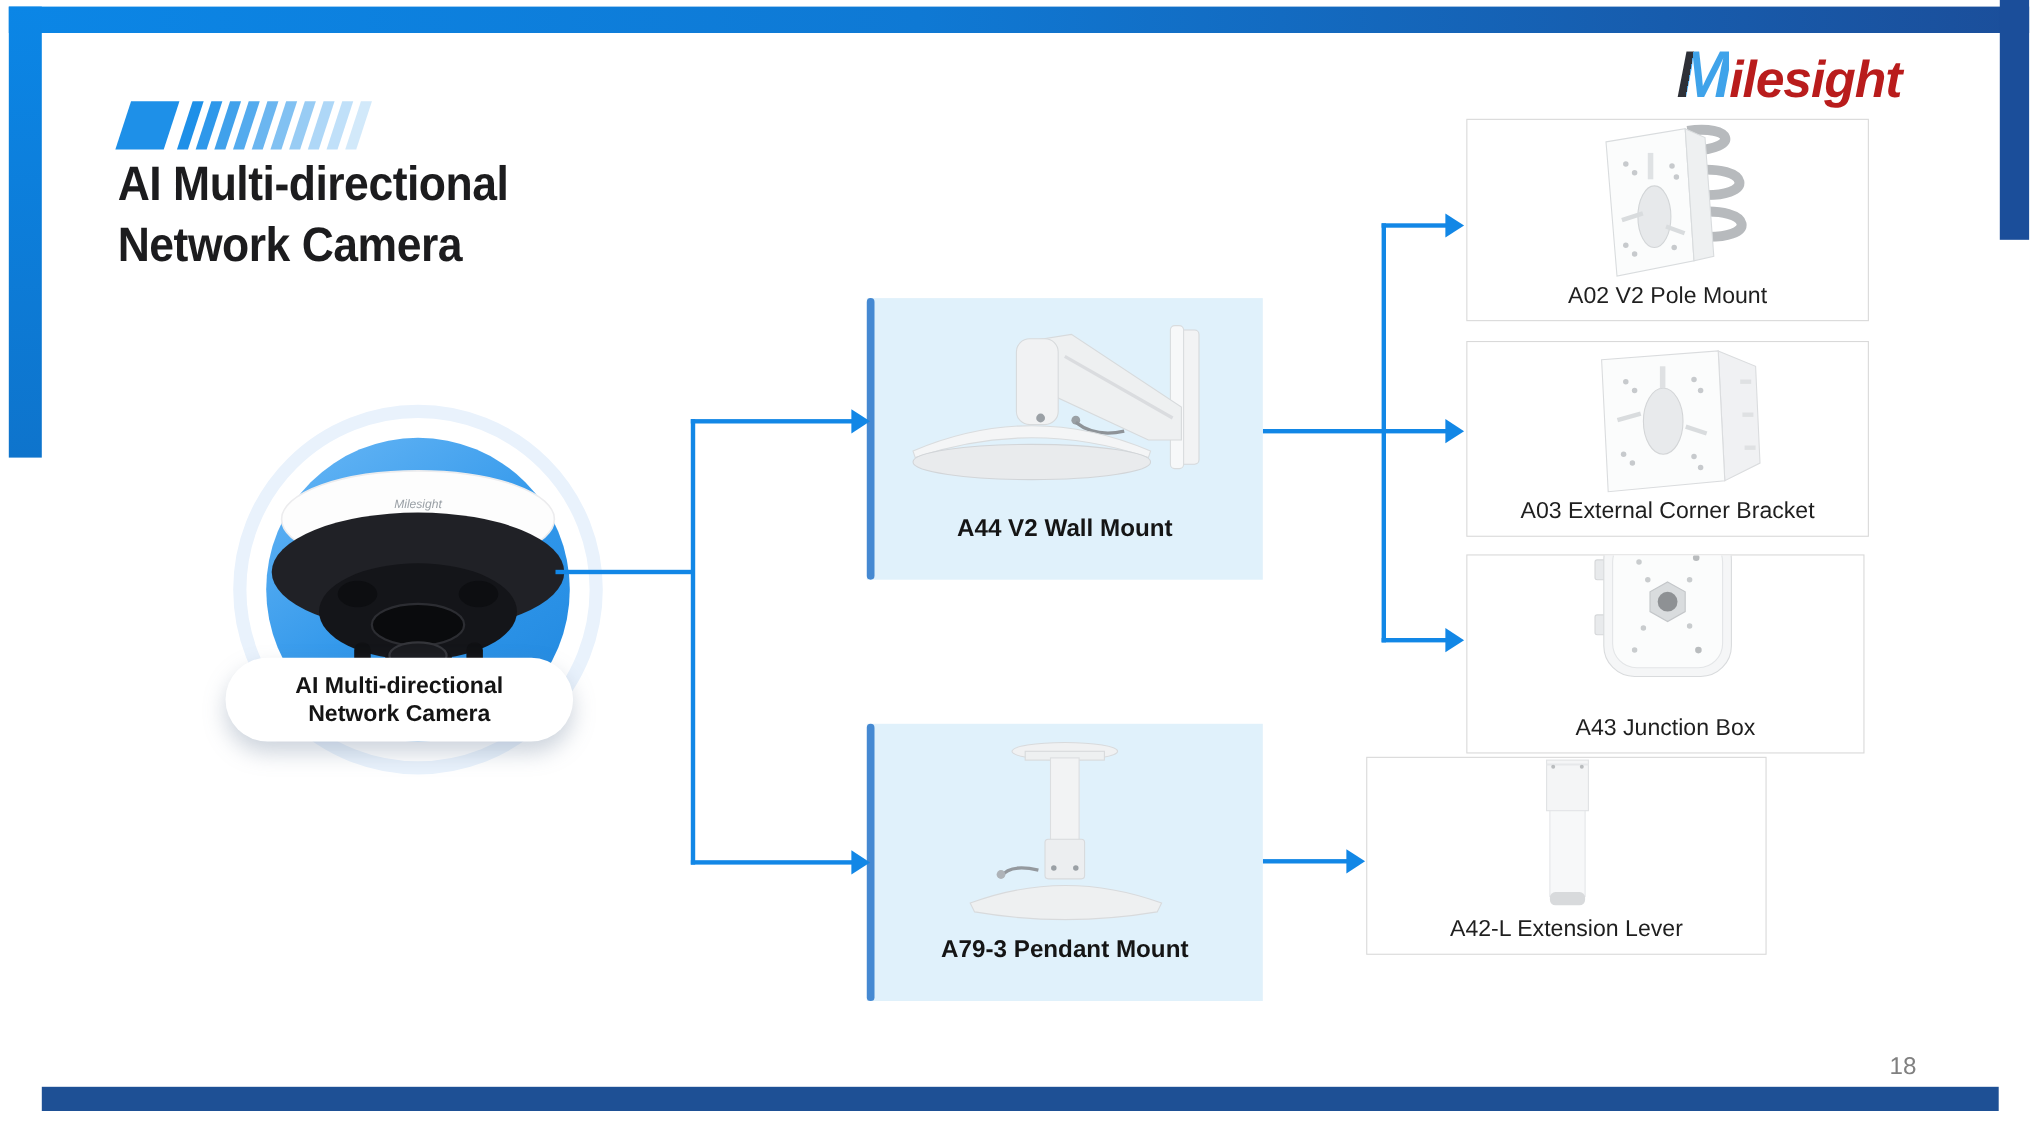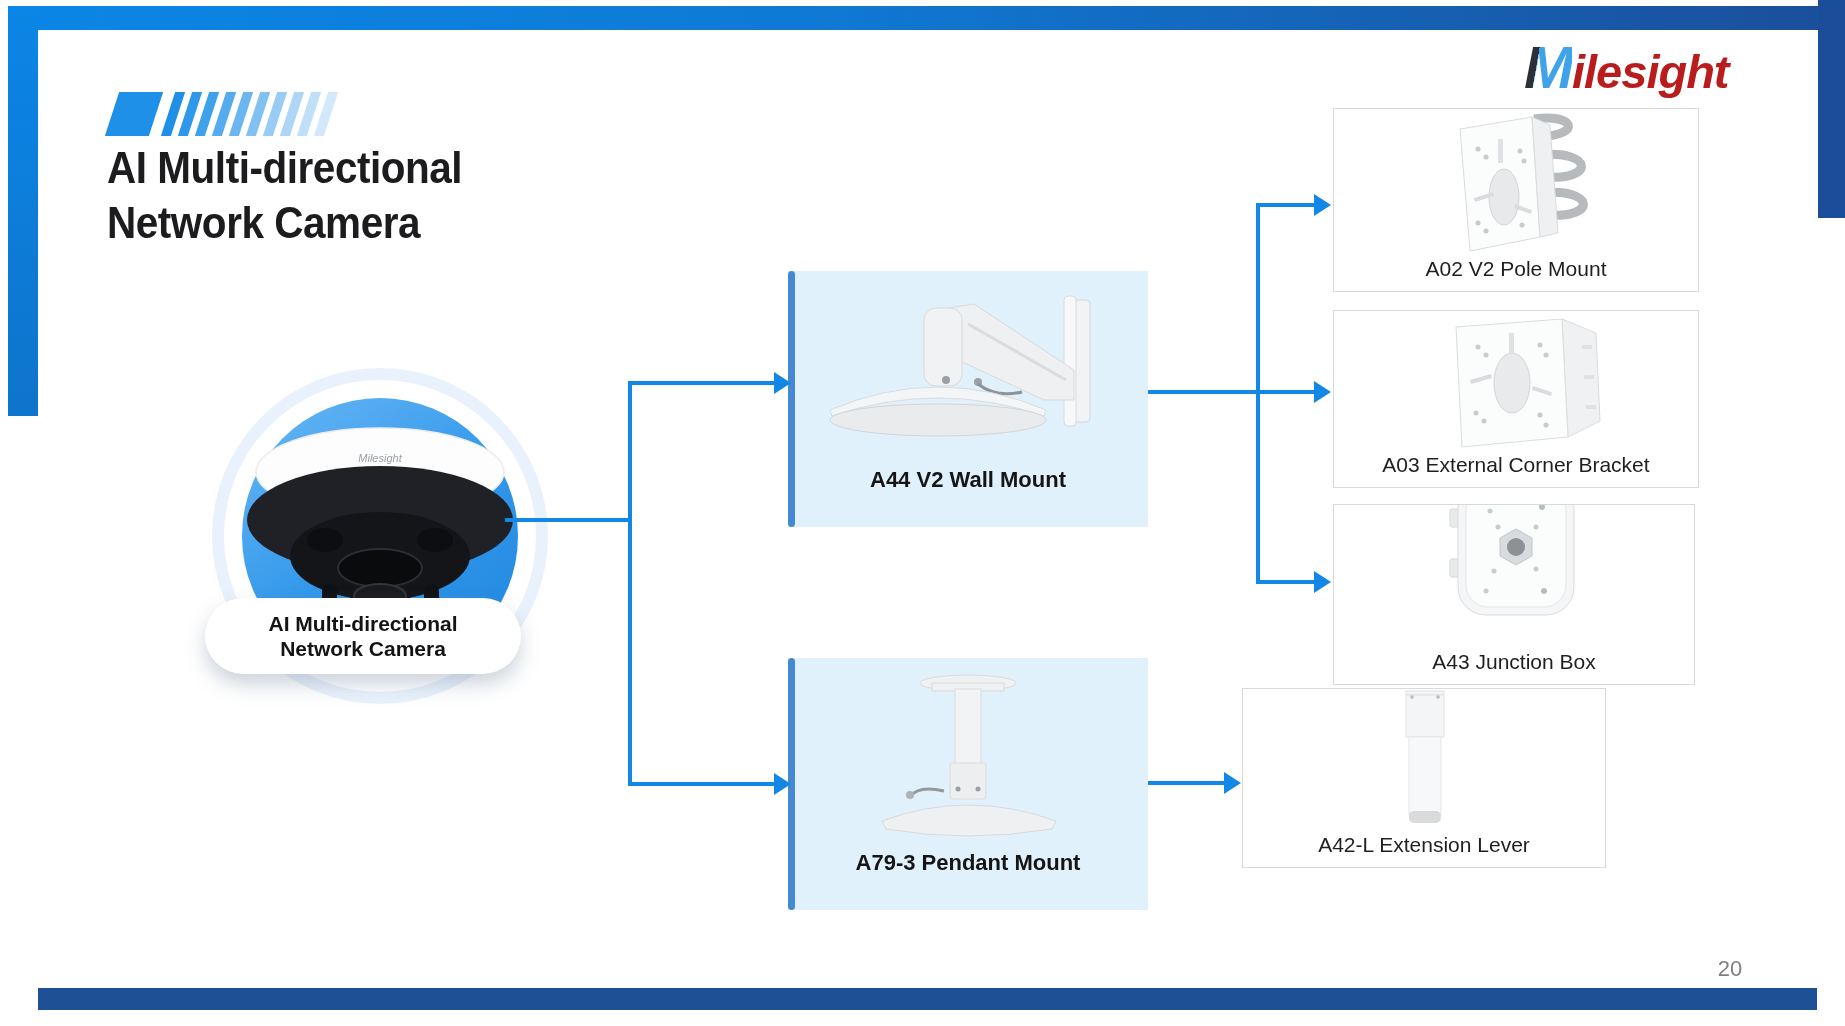--- a/index.html
+++ b/index.html
@@ -266,15 +266,15 @@
         <line x1="42" y1="10" x2="80" y2="10" stroke="#e6e8ea" stroke-width="2"></line>
         <circle cx="48" cy="12" r="1.8" fill="#b9bcbe"></circle>
           <circle cx="74" cy="12" r="1.8" fill="#b9bcbe"></circle>
         <rect x="45" y="52" width="32" height="78" fill="#f7f8f9" stroke="#e4e6e8"></rect>
         <rect x="45" y="126" width="32" height="12" rx="5" fill="#d8dadc"></rect>
       </svg>
     </div>
     <div class="acc-label">A42-L Extension Lever</div>
   </div>
 
-  <div class="page-number">20</div>
+  <div class="page-number">18</div>
 
 </div>
 
 </body></html>

